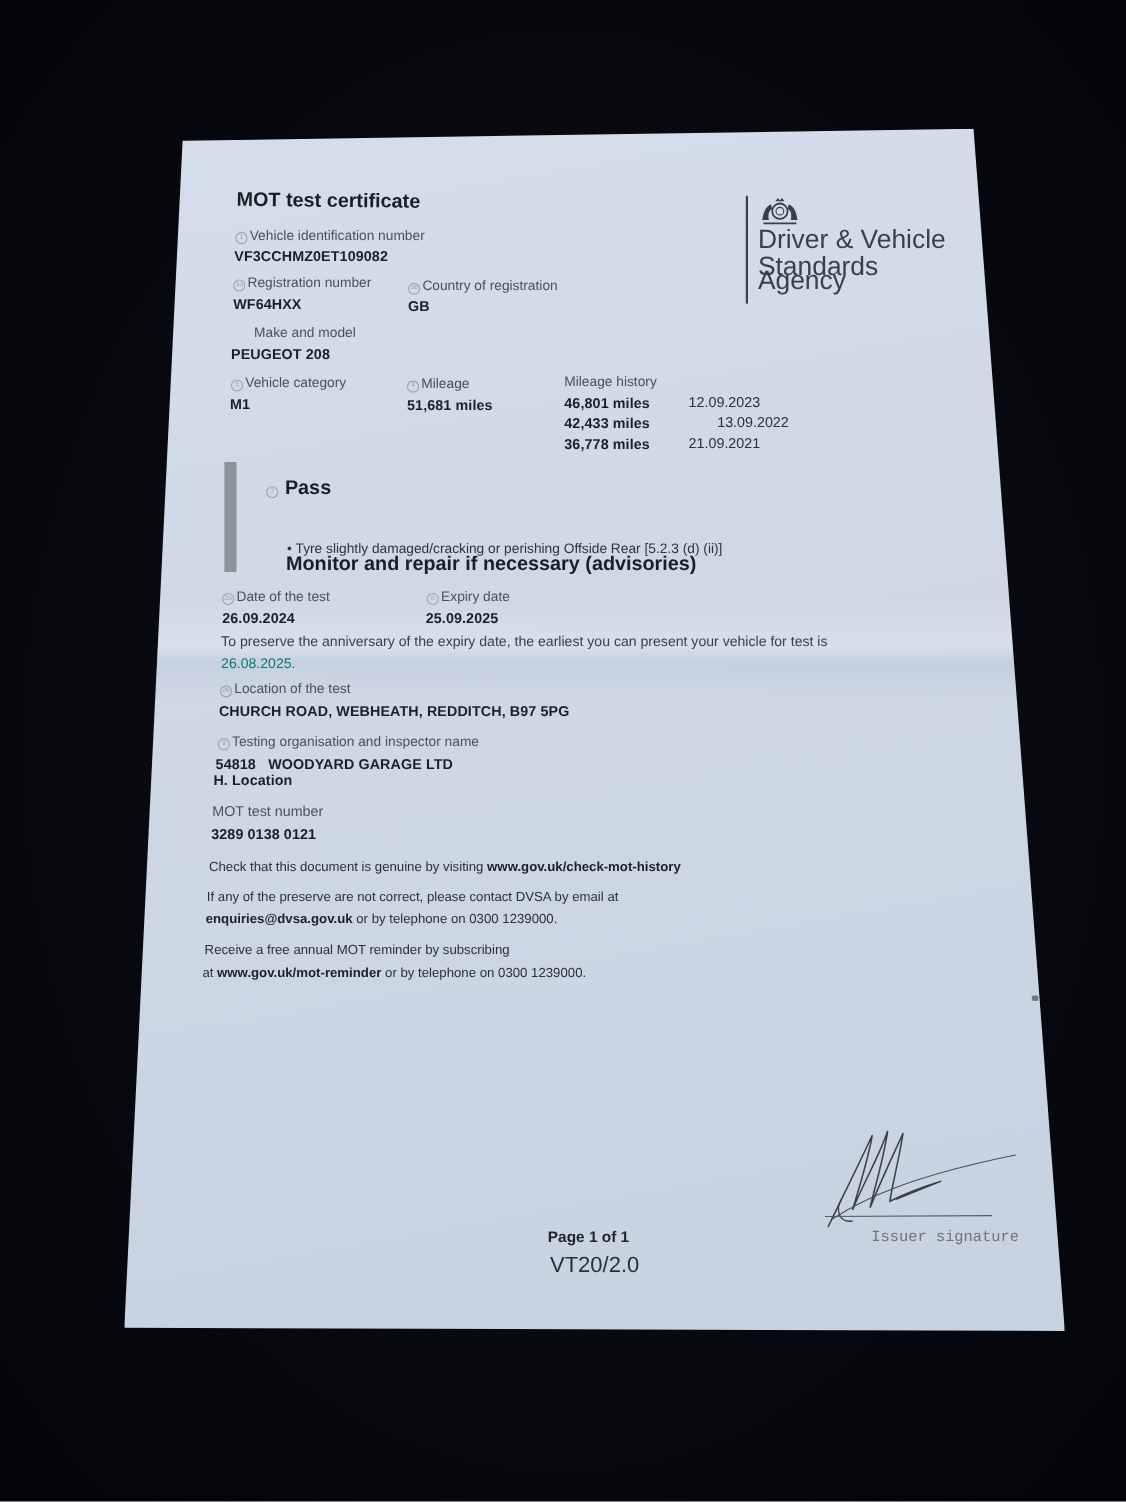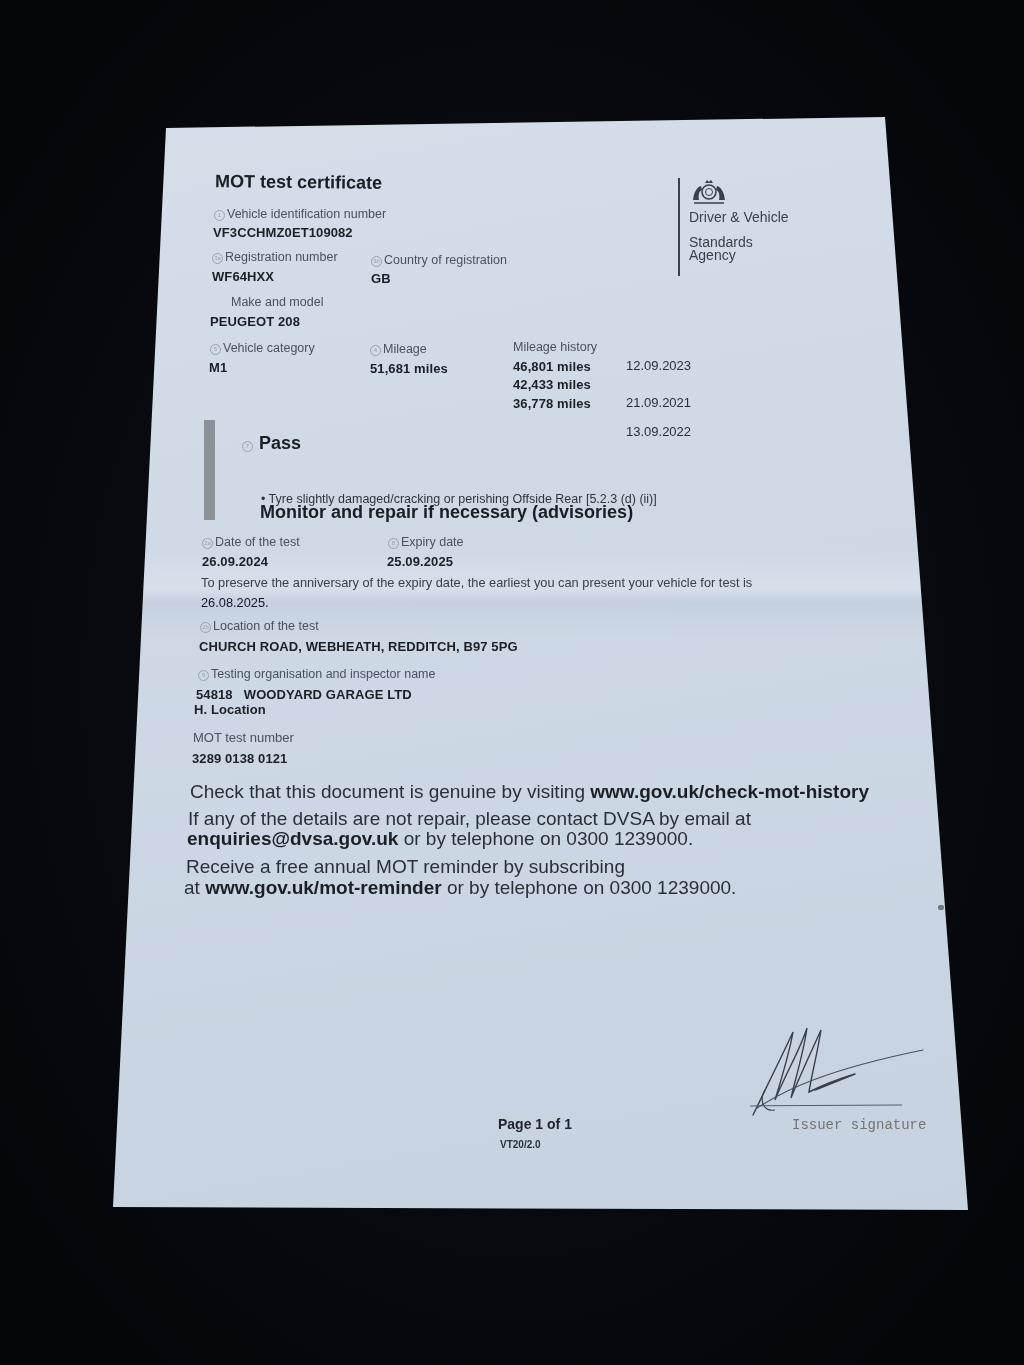--- a/index.html
+++ b/index.html
@@ -13,39 +13,39 @@
     clip-path: polygon(166px 128px, 885px 117px, 968px 1210px, 113px 1207px);
     background: linear-gradient(170deg, #d6dfea 0%, #cfd9e6 40%, #c9d4e2 75%, #c6d1df 100%);
   }
   .paper::after {
     content:""; position:absolute; left:0; right:0; top:548px; height:90px;
     background: linear-gradient(180deg, rgba(255,255,255,0) 0%, rgba(255,255,255,0.18) 45%, rgba(120,135,160,0.10) 60%, rgba(255,255,255,0) 100%);
   }
   .abs { position:absolute; white-space:nowrap; color:#1f232b; }
   .label { font-size:12.5px; color:#4a515c; }
   .value { font-size:13px; font-weight:bold; color:#1c1f26; letter-spacing:0.1px; }
-  .body-text { font-size:19px; color:#2b3038; }
+  .body-text { font-size:12px; color:#2b3038; }
   .num-icon {
     display:inline-block; width:9px; height:9px; border-radius:50%;
     border:1px solid #9aa2ad; color:#9aa2ad; font-size:6px; line-height:9px;
     text-align:center; margin-right:2px; vertical-align:1px; font-weight:normal;
   }
   .title { font-size:18px; font-weight:bold; color:#1b1e24; }
   .dvsa-rule { position:absolute; left:678px; top:178px; width:2px; height:98px; background:#3a3f48; }
-  .dvsa-text { font-size:14px; line-height:25px; color:#3a3f48; }
+  .dvsa-text { font-size:24px; line-height:25px; color:#3a3f48; }
   .crest { position:absolute; left:688px; top:176px; width:42px; height:30px; }
   .status-bar { position:absolute; left:204px; top:420px; width:11px; height:100px; background:#8d9299; }
   .pass { font-size:18px; font-weight:bold; color:#1b1e24; }
   .advisory-heading { font-size:18px; font-weight:bold; color:#1b1e24;margin-top:36px; }
   .advisory-item { font-size:12.5px; color:#2f343c; }
   .link-bold { font-weight:bold; color:#1c1f26; }
   .sig-line { position:absolute; left:750px; top:1105px; width:152px; height:1px; background:#555b66; transform:rotate(-0.3deg); }
   .signature { position:absolute; left:745px; top:1020px; width:180px; height:100px; }
   .footer-page { font-size:14px; font-weight:bold; color:#1f232b; }
-  .footer-code { font-size:10px; color:#2b3038;font-weight:bold; }
+  .footer-code { font-size:20px; color:#2b3038; }
   .staple-mark { position:absolute; left:938px; top:905px; width:6px; height:5px; background:#4b505a; border-radius:2px; opacity:.7; }
 </style>
 </head>
 <body>
 
 <div class="paper"></div>
 
 <div class="abs title" style="left:215px; top:172px; transform:rotate(0.6deg);">MOT test certificate</div>
 
 <div class="dvsa-rule"></div>
@@ -74,48 +74,48 @@
 
 <div class="abs label" style="left:210px; top:341px;"><span class="num-icon">5</span><span>Vehicle category</span></div>
 <div class="abs value" style="left:209px; top:360px;">M1</div>
 <div class="abs label" style="left:370px; top:342px;"><span class="num-icon">4</span><span>Mileage</span></div>
 <div class="abs value" style="left:370px; top:361px;">51,681 miles</div>
 
 <div class="abs label" style="left:513px; top:340px;">Mileage history</div>
 <div class="abs value" style="left:513px; top:359px;">46,801 miles</div>
 <div class="abs body-text" style="left:626px; top:358px; font-size:13px;">12.09.2023</div>
 <div class="abs value" style="left:513px; top:377px;">42,433 miles</div>
-<div class="abs body-text" style="left:626px; top:376px; font-size:13px;margin-top:48px;">13.09.2022</div>
+<div class="abs body-text" style="left:652px; top:376px; font-size:13px;">13.09.2022</div>
 <div class="abs value" style="left:513px; top:396px;">36,778 miles</div>
 <div class="abs body-text" style="left:626px; top:395px; font-size:13px;">21.09.2021</div>
 
 <div class="status-bar"></div>
 <div class="abs pass" style="left:242px; top:433px;"><span class="num-icon" style="margin-right:6px;">7</span><span>Pass</span></div>
 <div class="abs advisory-heading" style="left:260px; top:466px;">Monitor and repair if necessary (advisories)</div>
 <div class="abs advisory-item" style="left:261px; top:492px;">• Tyre slightly damaged/cracking or perishing Offside Rear [5.2.3 (d) (ii)]</div>
 
 <div class="abs label" style="left:202px; top:535px;"><span class="num-icon">2a</span><span>Date of the test</span></div>
 <div class="abs value" style="left:202px; top:554px;">26.09.2024</div>
 <div class="abs label" style="left:388px; top:535px;"><span class="num-icon">8</span><span>Expiry date</span></div>
 <div class="abs value" style="left:387px; top:554px;">25.09.2025</div>
 <div class="abs label" style="left:201px; top:575px; color:#3a404a; font-size:12.8px;">To preserve the anniversary of the expiry date, the earliest you can present your vehicle for test is</div>
-<div class="abs label" style="left:201px; top:595px; color:#0f172a; font-size:12.8px;">26.08.2025.</div>
+<div class="abs label" style="left:201px; top:595px; color:#0f766e; font-size:12.8px;">26.08.2025.</div>
 
 <div class="abs label" style="left:200px; top:619px;"><span class="num-icon">2b</span><span>Location of the test</span></div>
 <div class="abs value" style="left:199px; top:639px;">CHURCH ROAD, WEBHEATH, REDDITCH, B97 5PG</div>
 
 <div class="abs label" style="left:198px; top:667px;"><span class="num-icon">9</span><span>Testing organisation and inspector name</span></div>
 <div class="abs value" style="left:196px; top:687px; white-space:pre;">54818   WOODYARD GARAGE LTD</div>
 <div class="abs value" style="left:194px; top:702px;">H. Location</div>
 
 <div class="abs label" style="left:193px; top:730px; font-size:13px;text-align:right;">MOT test number</div>
 <div class="abs value" style="left:192px; top:751px;">3289 0138 0121</div>
 
 <div class="abs body-text" style="left:190px; top:781px;"><span>Check that this document is genuine by visiting </span><span class="link-bold">www.gov.uk/check-mot-history</span></div>
-<div class="abs body-text" style="left:188px; top:808px;">If any of the details are not repair, please contact DVSA by email at</div>
+<div class="abs body-text" style="left:188px; top:808px;">If any of the preserve are not correct, please contact DVSA by email at</div>
 <div class="abs body-text" style="left:187px; top:828px;text-align:right;"><span class="link-bold">enquiries@dvsa.gov.uk</span><span> or by telephone on 0300 1239000.</span></div>
 <div class="abs body-text" style="left:186px; top:856px;">Receive a free annual MOT reminder by subscribing</div>
 <div class="abs body-text" style="left:184px; top:877px;"><span>at </span><span class="link-bold">www.gov.uk/mot-reminder</span><span> or by telephone on 0300 1239000.</span></div>
 
 <div class="staple-mark"></div>
 
 <svg class="signature" viewBox="0 0 180 100">
   <path d="M8 95 C20 70 35 40 48 12 C44 35 36 60 30 80 C40 55 55 30 62 8 C58 35 50 60 46 78 C55 55 68 28 76 10 C72 35 66 58 64 72 C76 66 90 60 110 54 C95 60 80 66 70 70" fill="none" stroke="#3a3f48" stroke-width="1.4" stroke-linecap="round"></path>
   <path d="M12 88 C40 70 80 50 178 30" fill="none" stroke="#4a505a" stroke-width="1.1" stroke-linecap="round"></path>
   <path d="M20 70 C14 80 18 92 30 90" fill="none" stroke="#3a3f48" stroke-width="1.2"></path>

